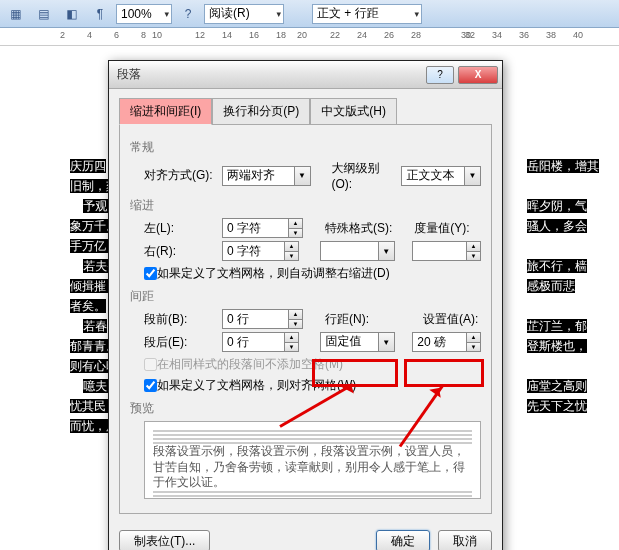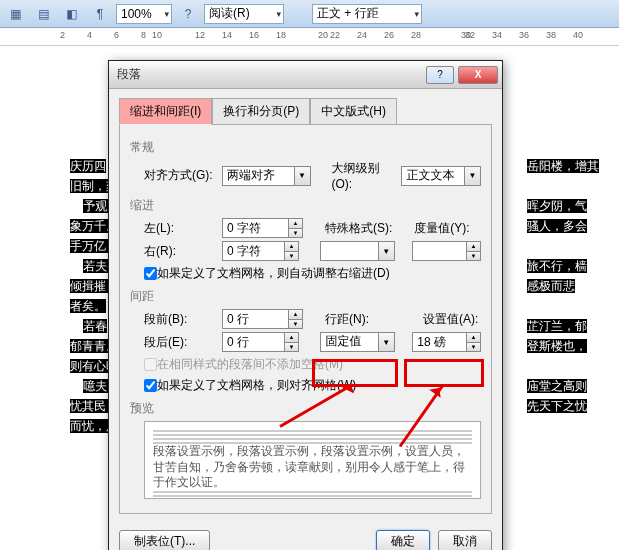--- a/index.html
+++ b/index.html
@@ -71,21 +71,21 @@
 <div class="ruler">
     <span class="ruler-num" style="left: 60px;">2</span>
     <span class="ruler-num" style="left: 87px;">4</span>
     <span class="ruler-num" style="left: 114px;">6</span>
     <span class="ruler-num" style="left: 141px;">8</span>
     <span class="ruler-num" style="left: 152px;">10</span>
     <span class="ruler-num" style="left: 195px;">12</span>
     <span class="ruler-num" style="left: 222px;">14</span>
     <span class="ruler-num" style="left: 249px;">16</span>
     <span class="ruler-num" style="left: 276px;">18</span>
-    <span class="ruler-num" style="left: 318px;">20</span>
+    <span class="ruler-num" style="left: 297px;">20</span>
     <span class="ruler-num" style="left: 330px;">22</span>
     <span class="ruler-num" style="left: 357px;">24</span>
     <span class="ruler-num" style="left: 384px;">26</span>
     <span class="ruler-num" style="left: 411px;">28</span>
     <span class="ruler-num" style="left: 438px; margin-left: 23px;">30</span>
     <span class="ruler-num" style="left: 465px;">32</span>
     <span class="ruler-num" style="left: 492px;">34</span>
     <span class="ruler-num" style="left: 519px;">36</span>
     <span class="ruler-num" style="left: 546px;">38</span>
     <span class="ruler-num" style="left: 573px;">40</span>
@@ -217,21 +217,21 @@
             <div>▼</div>
           </div>
         </div>
       <span style="width:10px"></span>
       <div class="combo" style="width:78px">
           <span>固定值</span>
           <div class="combo-btn">▼</div>
         </div>
       <span style="width:6px"></span>
       <div class="spin" style="width:72px">
-          <span>18 磅</span>
+          <span>20 磅</span>
           <div class="spin-btns">
             <div>▲</div>
             <div>▼</div>
           </div>
         </div>
     </div>
     <label class="chk" style="color:#999">
         <input type="checkbox" disabled="" style="">
         <span>在相同样式的段落间不添加空格(M)</span>
       </label>

